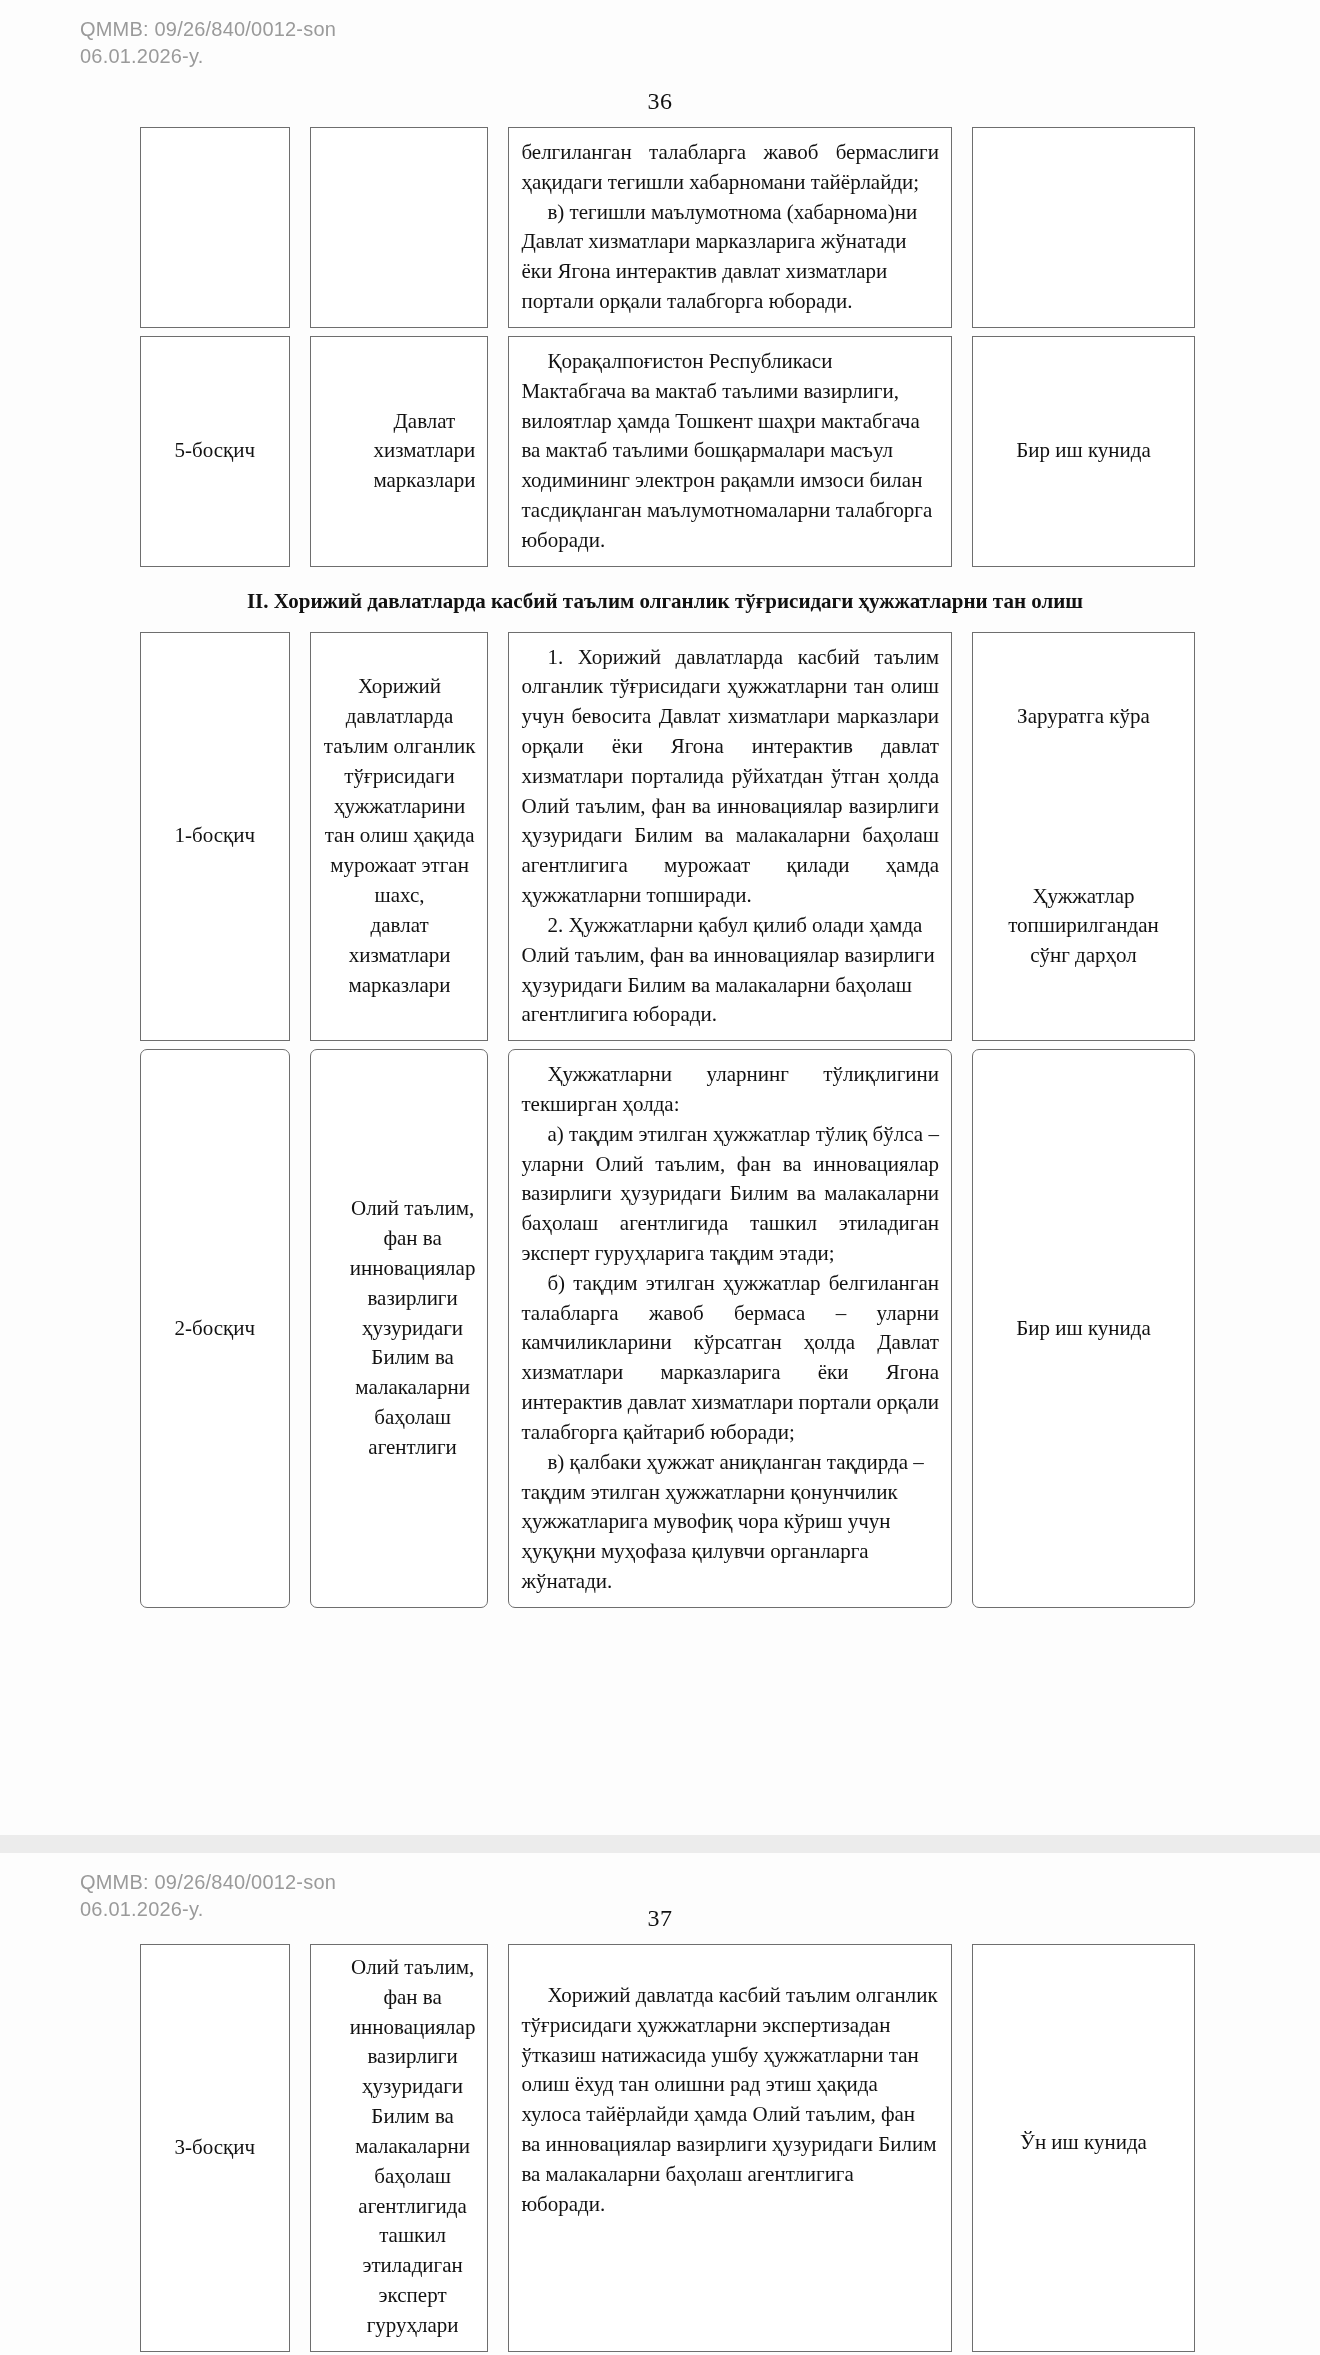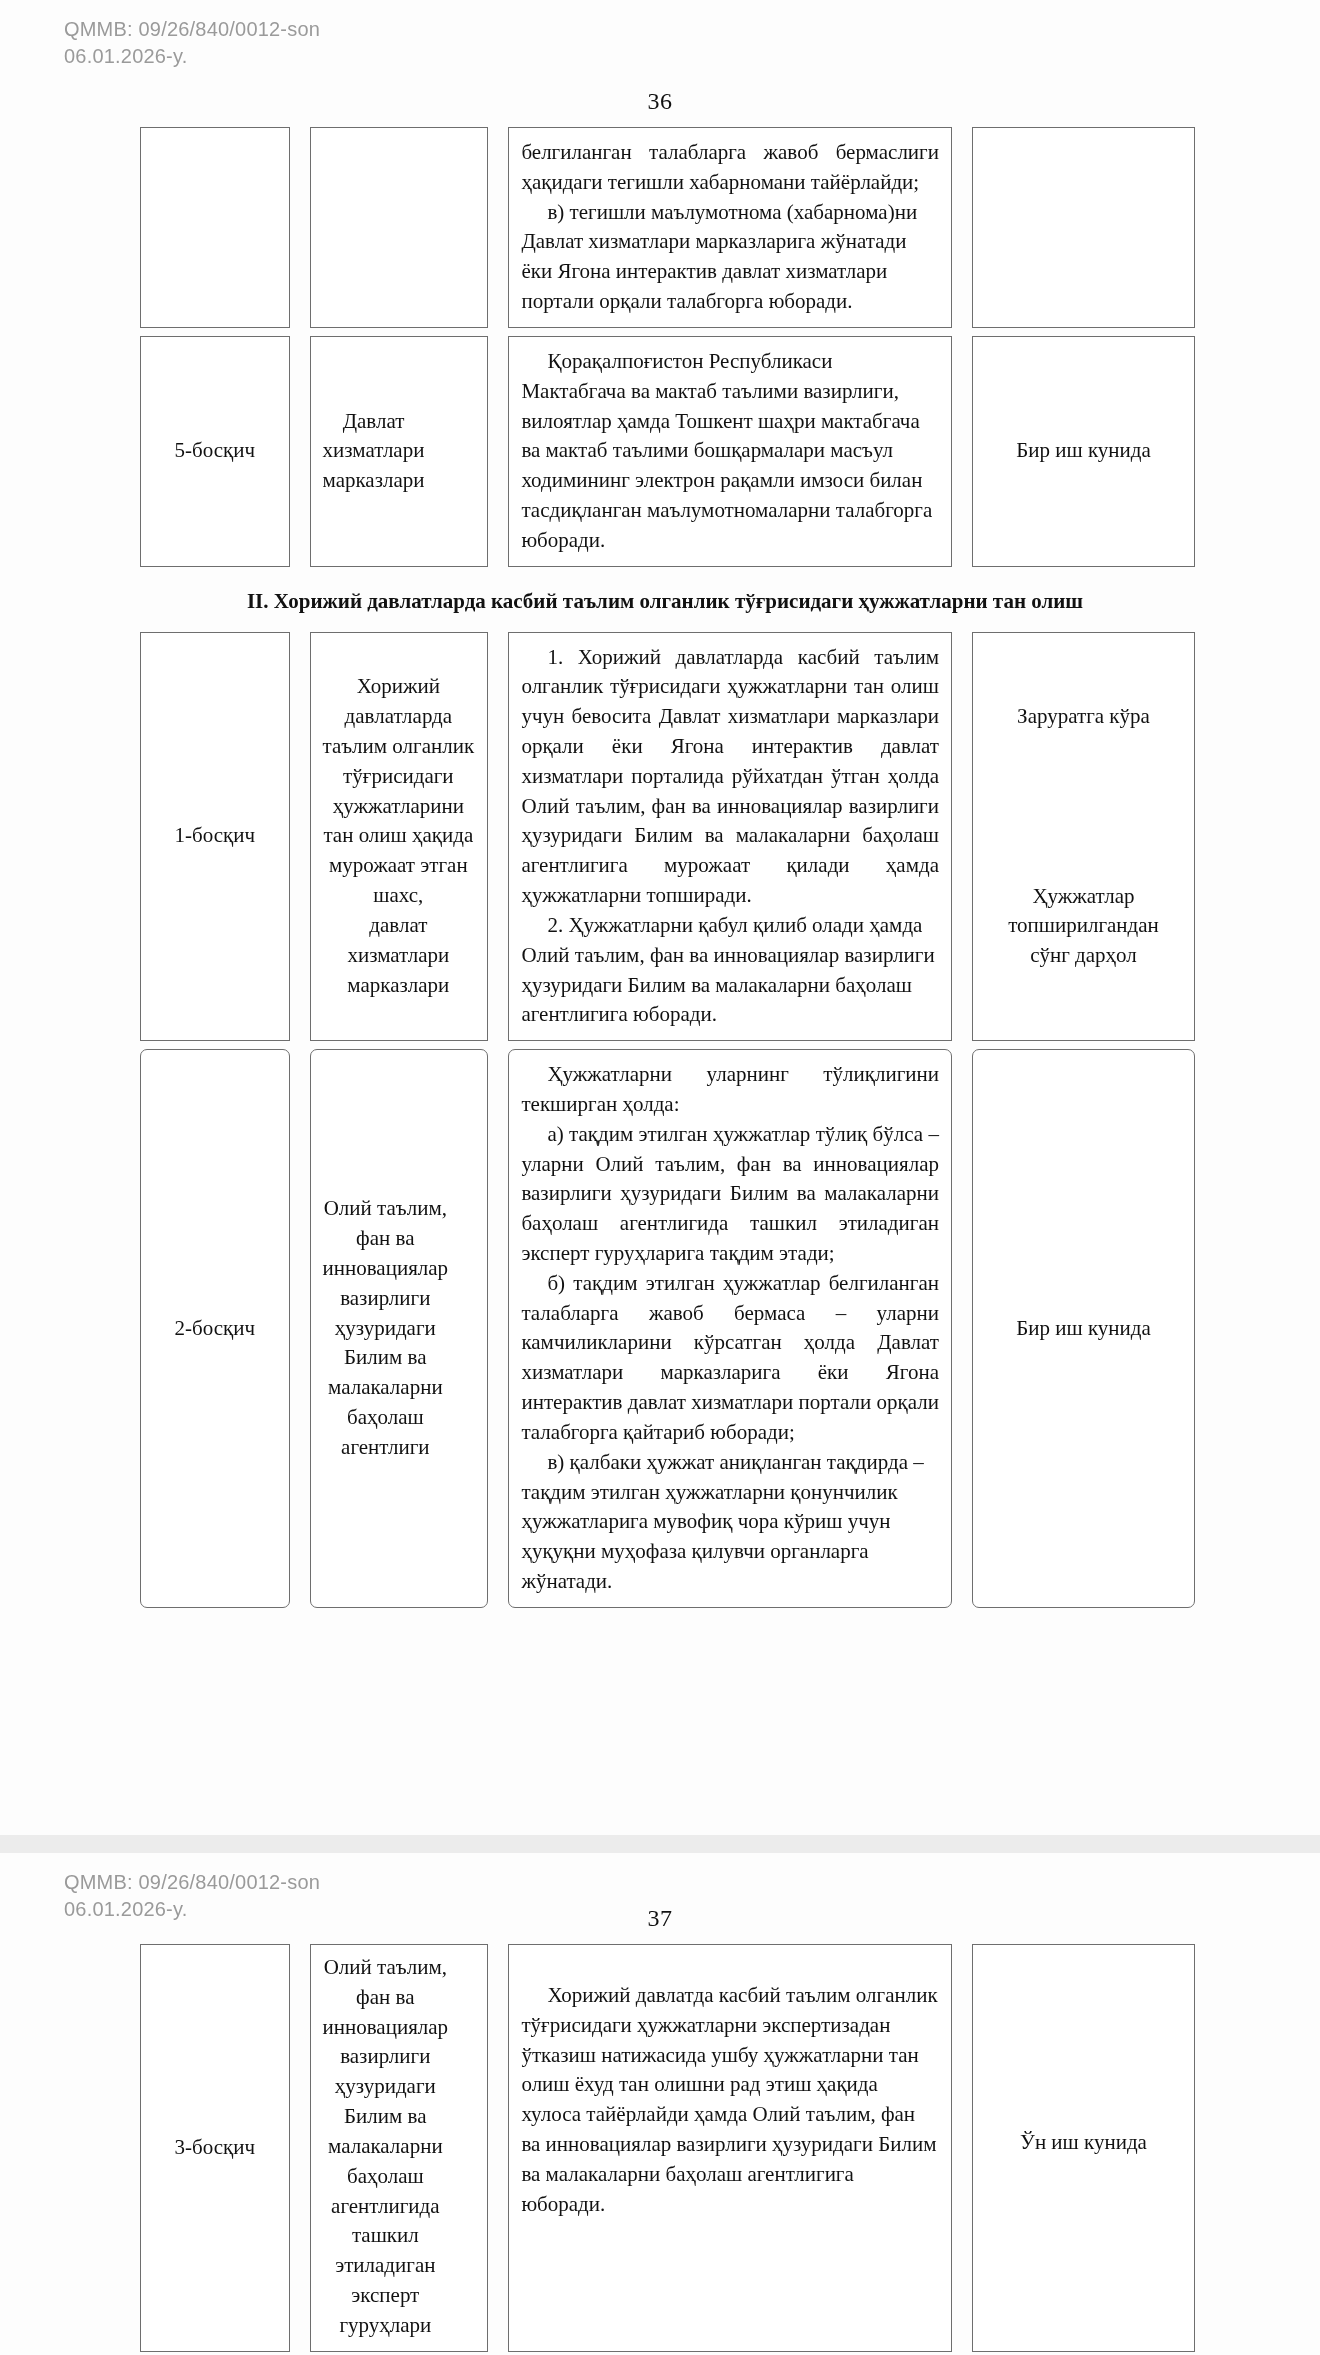--- a/index.html
+++ b/index.html
@@ -25,21 +25,21 @@
   .page.page-two { height: 520px; }
 
   .page-gap {
     height: 18px;
     width: 1320px;
     background: #ececec;
   }
 
   .watermark {
     position: absolute;
-    left: 64px;
+    left: 80px;
     top: 16px;
     font-family: "Liberation Sans", "DejaVu Sans", sans-serif;
     font-size: 20px;
     line-height: 1.33;
     color: #9a9a9a;
     letter-spacing: 0.2px;
     white-space: pre-line;
   }
 
   .page-number {
@@ -65,21 +65,21 @@
 
   .cell {
     border: 1.6px solid #6e6e6e;
     background: #fff;
     padding: 10px 12px;
     font-size: 21px;
     line-height: 1.42;
   }
 
   .c-stage   { width: 152px; display: flex; align-items: center; justify-content: center; text-align: center; }
-  .c-org     { width: 182px; display: flex; align-items: center; justify-content: flex-start; text-align: center; font-family: Liberation Serif, serif; }
+  .c-org     { width: 182px; display: flex; align-items: center; justify-content: flex-end; text-align: center; font-family: Liberation Serif, serif; }
   .c-body    { width: 452px; text-align: justify; text-justify: inter-word; hyphens: none; }
   .c-term    { width: 227px; display: flex; flex-direction: column; justify-content: center; text-align: center; }
 
   .c-body p {
     margin: 0;
     text-align: justify;
     text-align-last: left;
   }
   .c-body p.indent { text-indent: 26px; }
   .c-body p.last { text-align: left; }

